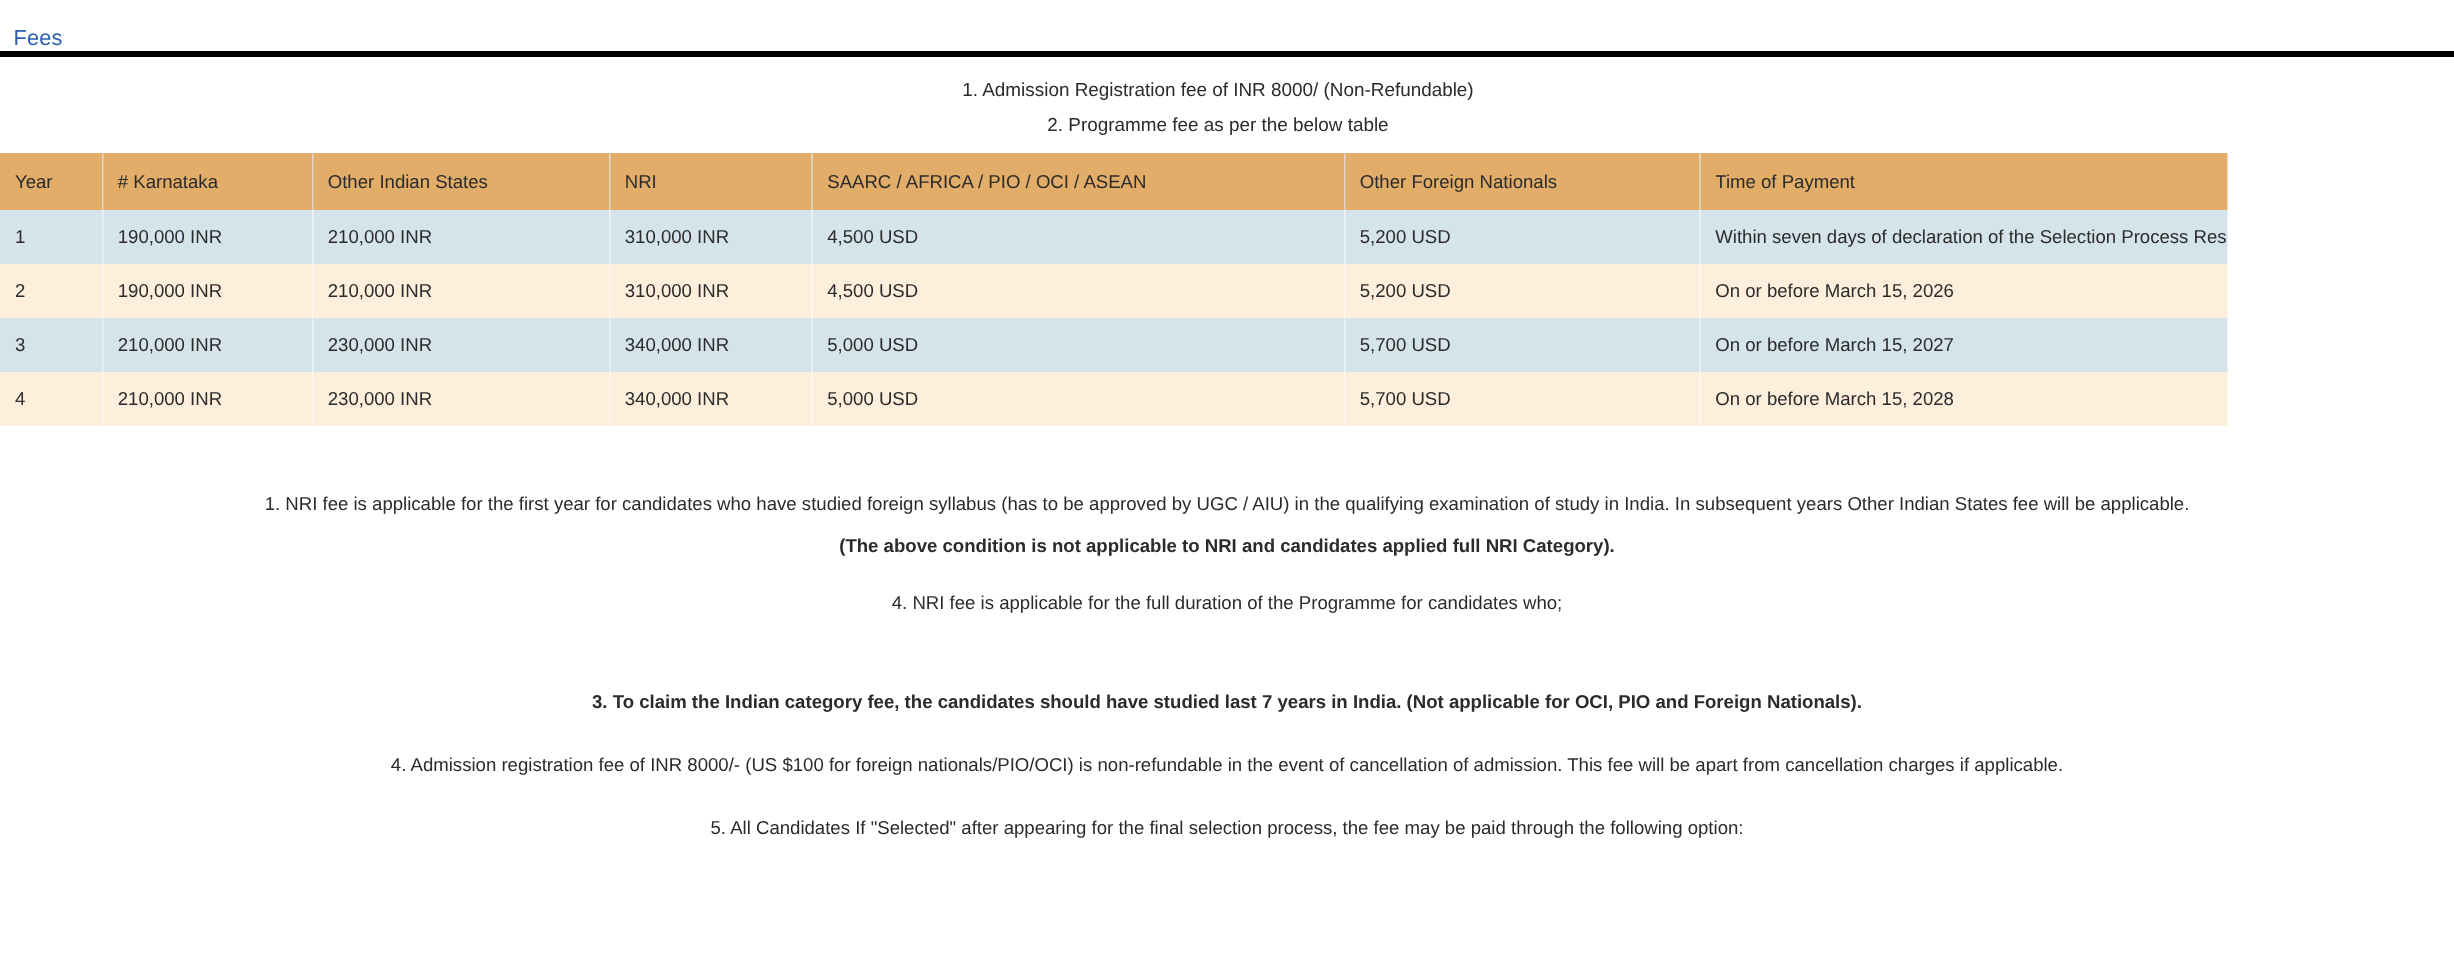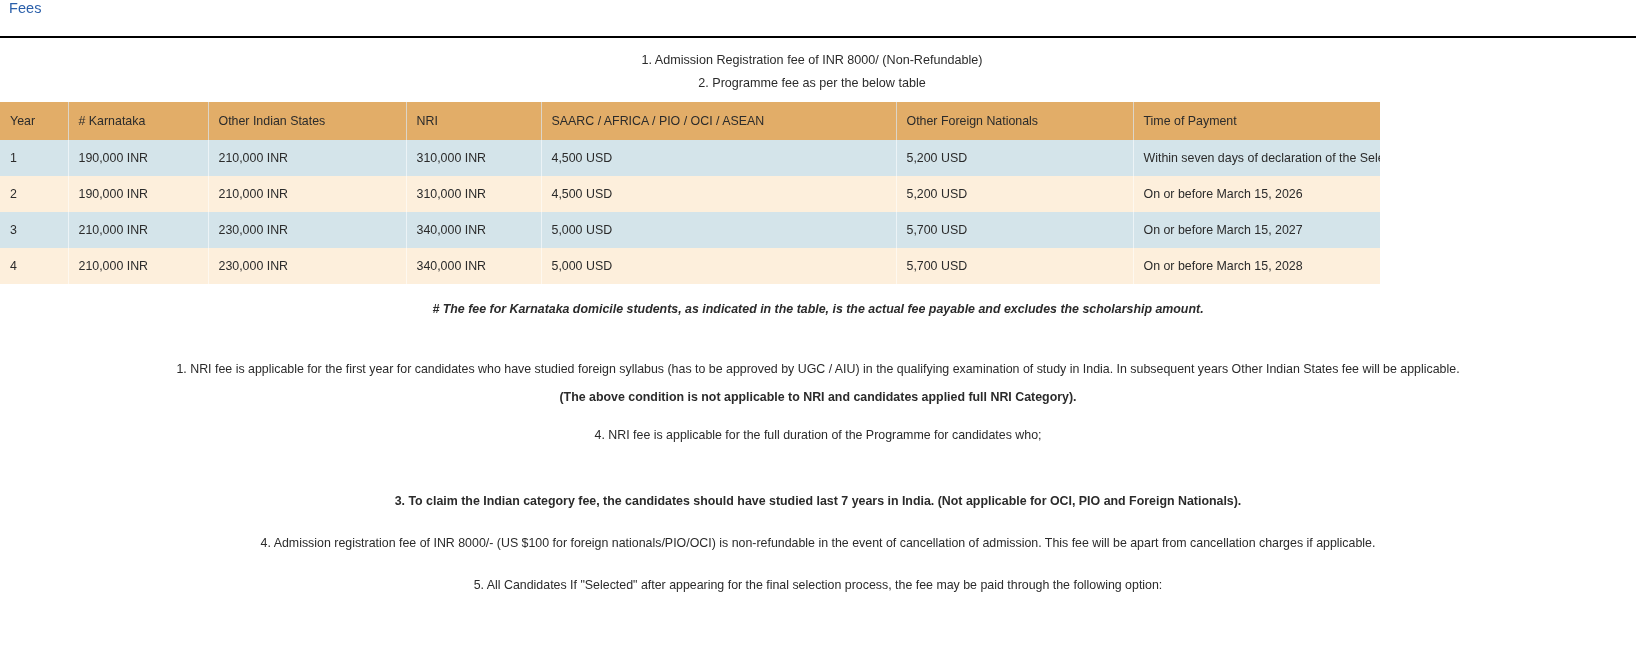--- a/index.html
+++ b/index.html
@@ -18,23 +18,23 @@
     width: 1636px;
     min-height: 646px;
     position: relative;
     background: #ffffff;
   }
 
   
   .section-header {
     height: 38px;
     display: flex;
-    align-items: flex-start;
+    align-items: flex-end;
     padding-left: 9px;
-    border-bottom: 2px solid #000000;
+    border-bottom: 4px solid #000000;
   }
   .section-header .title {
     color: #2a5faa;
     font-size: 14.5px;
     font-weight: 400;
     letter-spacing: .1px;
   }
 
   
   .intro {
@@ -44,21 +44,21 @@
   .intro p {
     margin: 0 12px 7px 0;
     font-size: 12.6px;
     line-height: 16px;
     color: #2b2b2b;
   }
 
   
   .table-wrap {
     margin-top: 11px;
-    width: 1380px;
+    width: 1485px;
     overflow: hidden;
   }
   table.fee-table {
     width: 1636px;
     border-collapse: collapse;
     table-layout: fixed;
     font-size: 12.4px;
   }
   table.fee-table th {
     background: #e2ad68;
@@ -181,23 +181,20 @@
           <td>5,000 USD</td>
           <td>5,700 USD</td>
           <td>On or before March 15, 2028</td>
         </tr>
       </tbody>
     </table>
   </div>
 
   <div class="notes">
 
-    <div class="note-footnote">
-      <p class="note italic bold"># The fee for Karnataka domicile students, as indicated in the table, is the actual fee payable and excludes the scholarship amount.</p>
-    </div>
 
     <div class="sp-22"></div>
 
     <div class="sp-22"></div>
     <p class="note">1. NRI fee is applicable for the first year for candidates who have studied foreign syllabus (has to be approved by UGC / AIU) in the qualifying examination of study in India. In subsequent years Other Indian States fee will be applicable.</p>
     <div class="sp-12"></div>
     <p class="note bold">(The above condition is not applicable to NRI and candidates applied full NRI Category).</p>
 
     <div class="sp-22"></div>
     <p class="note">4. NRI fee is applicable for the full duration of the Programme for candidates who;</p>

